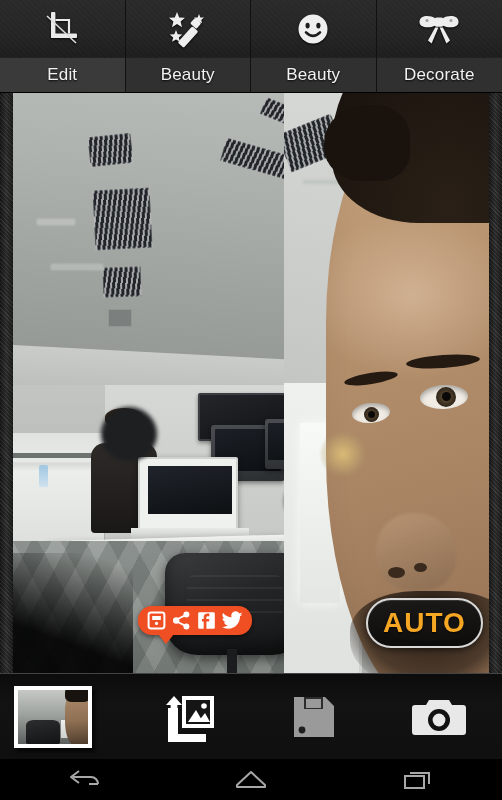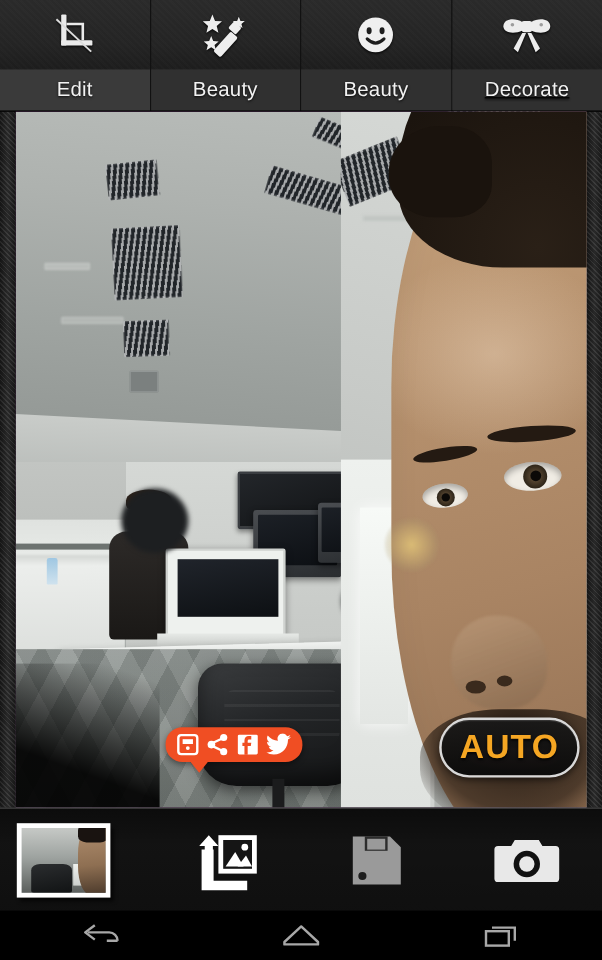--- a/index.html
+++ b/index.html
@@ -14,21 +14,21 @@
     background:
       repeating-linear-gradient(45deg, rgba(255,255,255,.012) 0 2px, rgba(0,0,0,.012) 2px 4px),
       linear-gradient(180deg,#2a2a2a 0%, #242424 40%, #1d1d1d 62%, #2b2b2b 64%, #242424 100%);
     display:flex; border-bottom:1px solid #000;
   }
   .tab{
     position:relative; flex:1 1 20%; height:100%;
     display:flex; flex-direction:column; align-items:center; justify-content:flex-start;
     border-right:1px solid #111;
   }
-  .tab:last-child{ border-right:none;text-decoration:underline; }
+  .tab:last-child{ border-right:none; }
   .tab.sel .tab-label{ background:#3a3a3a; }
   .tab-icon{
     height:58px; width:100%;
     display:flex; align-items:center; justify-content:center;
   }
   .tab-icon svg{ display:block; filter:drop-shadow(0 1px 1px rgba(0,0,0,.85)); }
   .tab-label{
     width:100%; flex:1; display:flex; align-items:center; justify-content:center;
     color:#f2f2f2; font-size:17px; letter-spacing:.2px;
     background:#303030;

